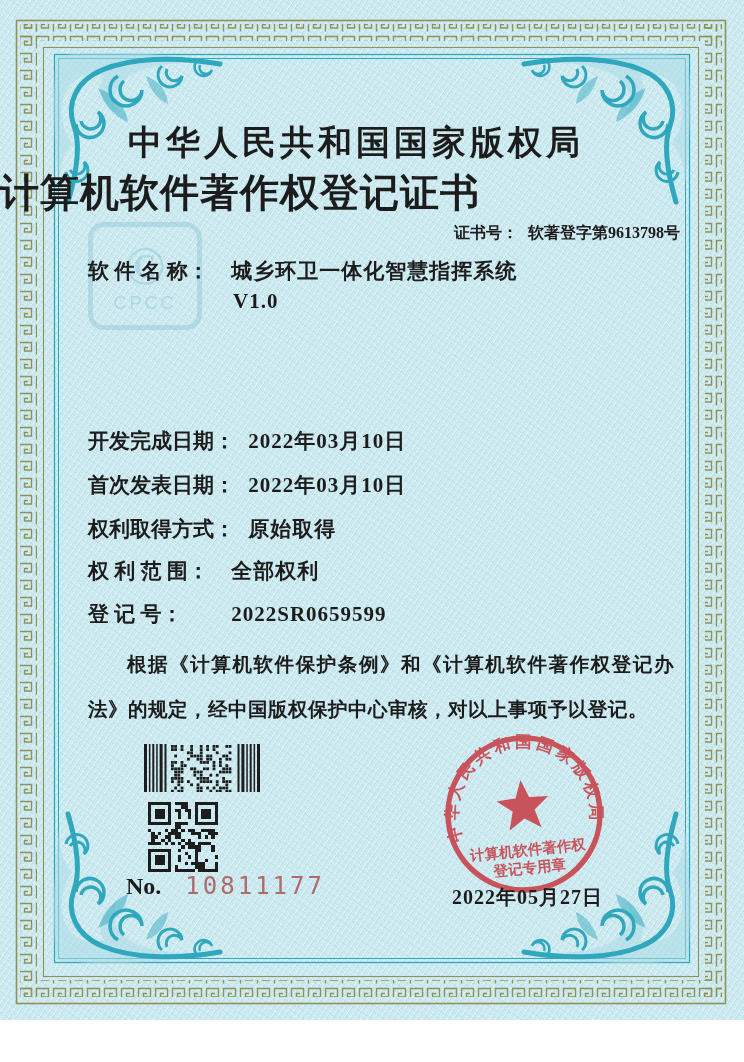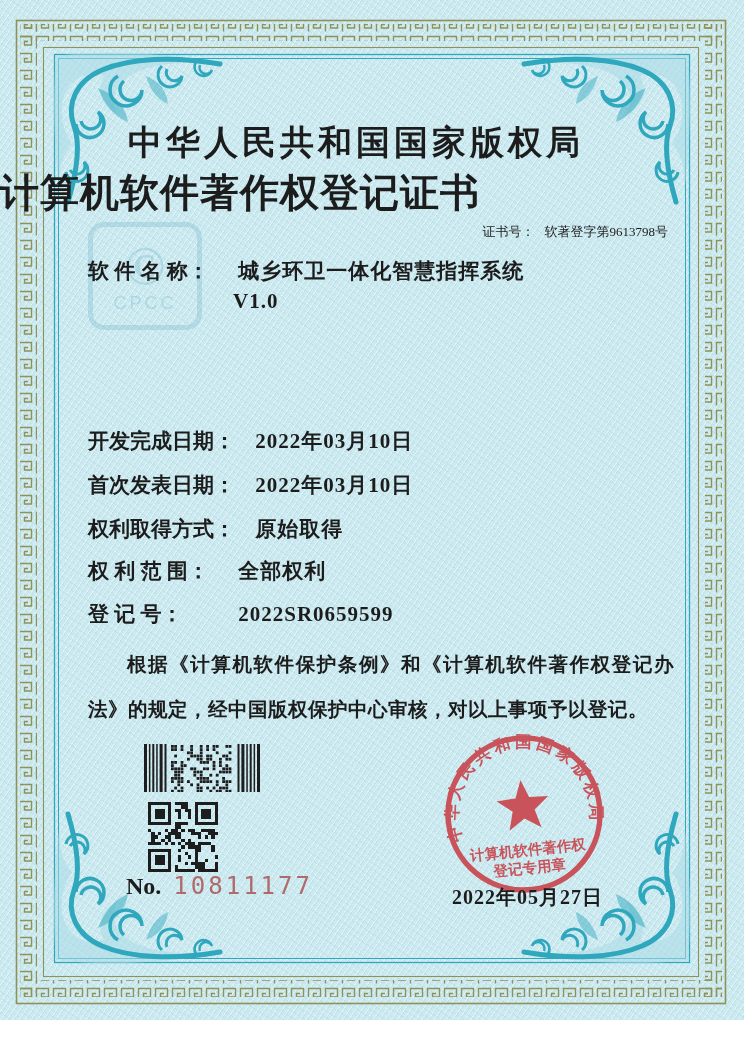--- a/index.html
+++ b/index.html
@@ -28,45 +28,45 @@
   
   .authority{
     position:absolute;left:0;top:120px;width:712px;text-align:center;
     font-size:34px;font-weight:bold;letter-spacing:4px;white-space:nowrap;
   }
   .cert-title{
     position:absolute;left:0;top:166px;width:712px;text-align:left;
     font-size:39px;font-weight:bold;letter-spacing:1px;white-space:nowrap;
   }
   .certno-row{
-    position:absolute;top:223px;right:76px;font-size:13px;font-weight:normal;white-space:nowrap;
+    position:absolute;top:223px;right:64px;font-size:16px;font-weight:bold;white-space:nowrap;
   }
   .certno-row .certno-label{margin-right:10px;}
   
   .field{position:absolute;left:88px;font-size:21px;font-weight:bold;white-space:nowrap;}
   .flabel{display:inline-block;min-width:130px;}
-  .fvalue{margin-left:15px;letter-spacing:1px;}
+  .fvalue{margin-left:8px;letter-spacing:1px;}
   .r1{top:257px;} .fline2{position:absolute;left:233px;top:289px;font-size:21px;font-weight:bold;letter-spacing:1px;}
   .r2{top:339px;}
   .r3{top:427px;} .r4{top:471px;text-align:center;} .r5{top:515px;} .r6{top:557px;} .r7{top:600px;}
   
   .statement{
     position:absolute;left:88px;top:642px;width:586px;
     font-size:19.5px;font-weight:bold;line-height:45px;
     text-align:justify;text-indent:2em;letter-spacing:0.5px;
   }
   
   .barcode{position:absolute;left:144px;top:744px;}
   .qrcode{position:absolute;left:148px;top:802px;}
   
   .serial{position:absolute;left:126px;top:872px;font-size:24px;white-space:nowrap;}
   .serial-prefix{font-weight:bold;}
   .serial-number{
     font-family:"DejaVu Sans Mono","Liberation Mono",monospace;
-    color:#b06a6a;letter-spacing:3px;margin-left:12px;font-size:24px;
+    color:#b06a6a;letter-spacing:3px;margin-left:24px;font-size:24px;
   }
   
   .seal{position:absolute;left:436px;top:726px;width:176px;height:176px;}
   .issue-date{position:absolute;left:452px;top:884px;font-size:20px;font-weight:bold;letter-spacing:1px;white-space:nowrap;}
 </style>
 </head>
 <body>
 
 <div class="paper">
 

